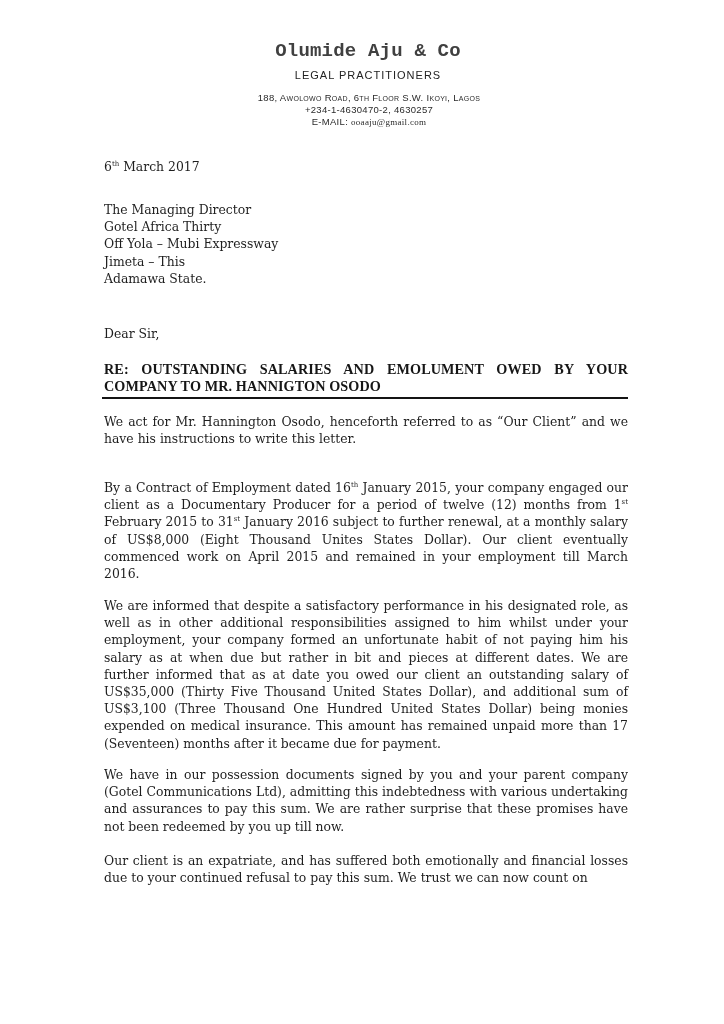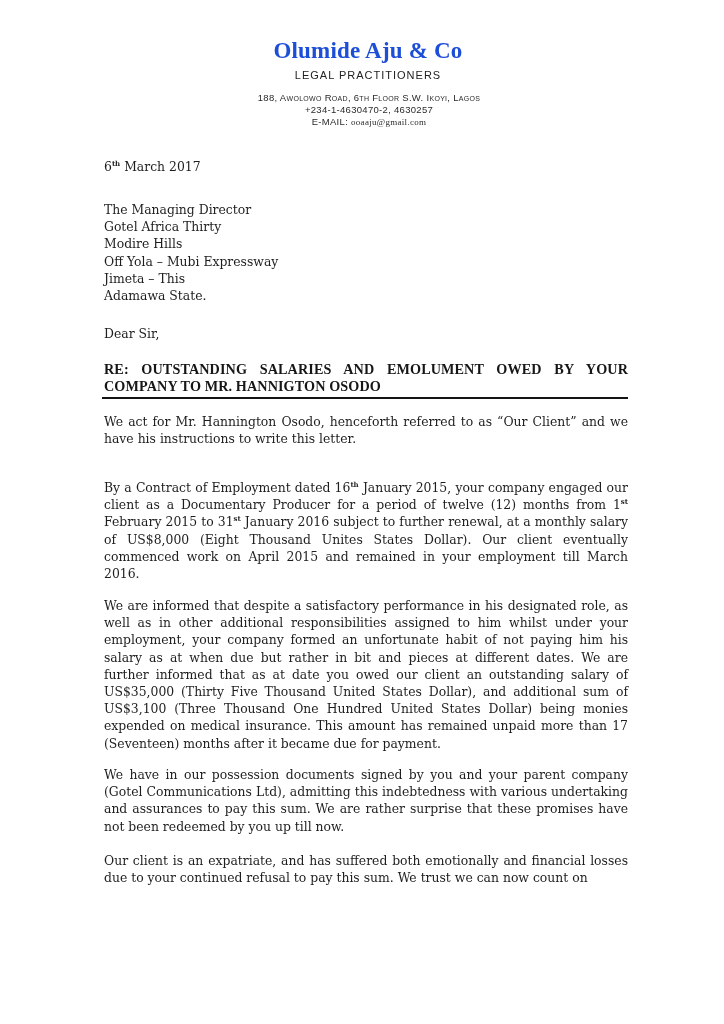--- a/index.html
+++ b/index.html
@@ -16,25 +16,25 @@
       color: #1c1c1c;
     }
     .letterhead {
       position: absolute;
       left: 0;
       top: 38px;
       width: 724px;
       text-align: center;
     }
     .firm-name {
-      font-family: Liberation Serif, serif;
-      font-size: 23px;
+      font-family: Liberation Mono, monospace;
+      font-size: 19px;
       font-weight: bold;
       letter-spacing: 0.2px;
-      color: #1d4ed8;
+      color: #404040;
       margin-left: 12px;
       line-height: 26px;
     }
     .firm-sub {
       font-family: "Liberation Sans", "DejaVu Sans", sans-serif;
       font-size: 11px;
       letter-spacing: 1px;
       margin-top: 4px;
       margin-left: 12px;
       color: #222;
@@ -90,42 +90,41 @@
       background: #141414;
     }
     .para {
       text-align: justify;
     }
     .p1 { top: 413px; }
     .p2 { top: 479px; }
     .p3 { top: 597px; }
     .p4 { top: 766px; }
     .p5 { top: 852px; }
-    sup { font-size: 7px; line-height: 0; vertical-align: 5px; font-weight: bold; }
+    sup { font-size: 7px; line-height: 0; vertical-align: 5px; }
     .line { display: block; }
   </style>
 </head>
 <body>
 
 <div class="letterhead">
   <div class="firm-name">Olumide Aju &amp; Co</div>
   <div class="firm-sub">LEGAL PRACTITIONERS</div>
   <div class="contact">
     <div>188, Awolowo Road, 6th Floor S.W. Ikoyi, Lagos</div>
     <div>+234-1-4630470-2, 4630257</div>
     <div><span>E-MAIL: </span><span class="email">ooaaju@gmail.com</span></div>
   </div>
 </div>
 
 <div class="body-text date"><span>6</span><sup>th</sup><span> March 2017</span></div>
 
 <div class="body-text addressee">
   <span class="line">The Managing Director</span>
   <span class="line">Gotel Africa Thirty</span>
-  <span class="line">Modire Hills</span>
   <span class="line">Off Yola – Mubi Expressway</span>
   <span class="line">Jimeta – This</span>
   <span class="line">Adamawa State.</span>
 </div>
 
 <div class="body-text salutation">Dear Sir,</div>
 
 <div class="subject">RE: OUTSTANDING SALARIES AND EMOLUMENT OWED BY YOUR COMPANY TO MR. HANNIGTON OSODO</div>
 <div class="subject-line"></div>
 

